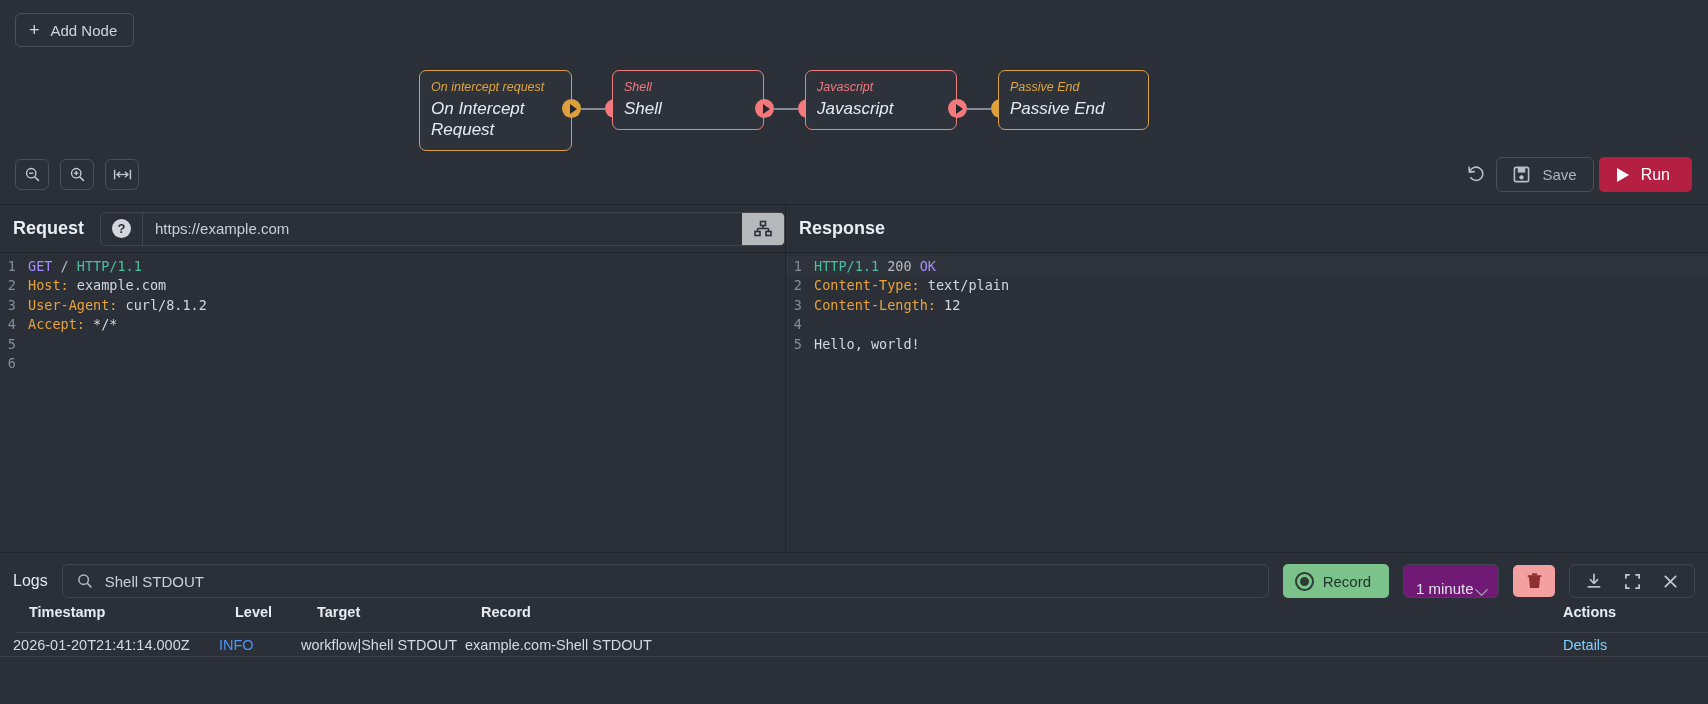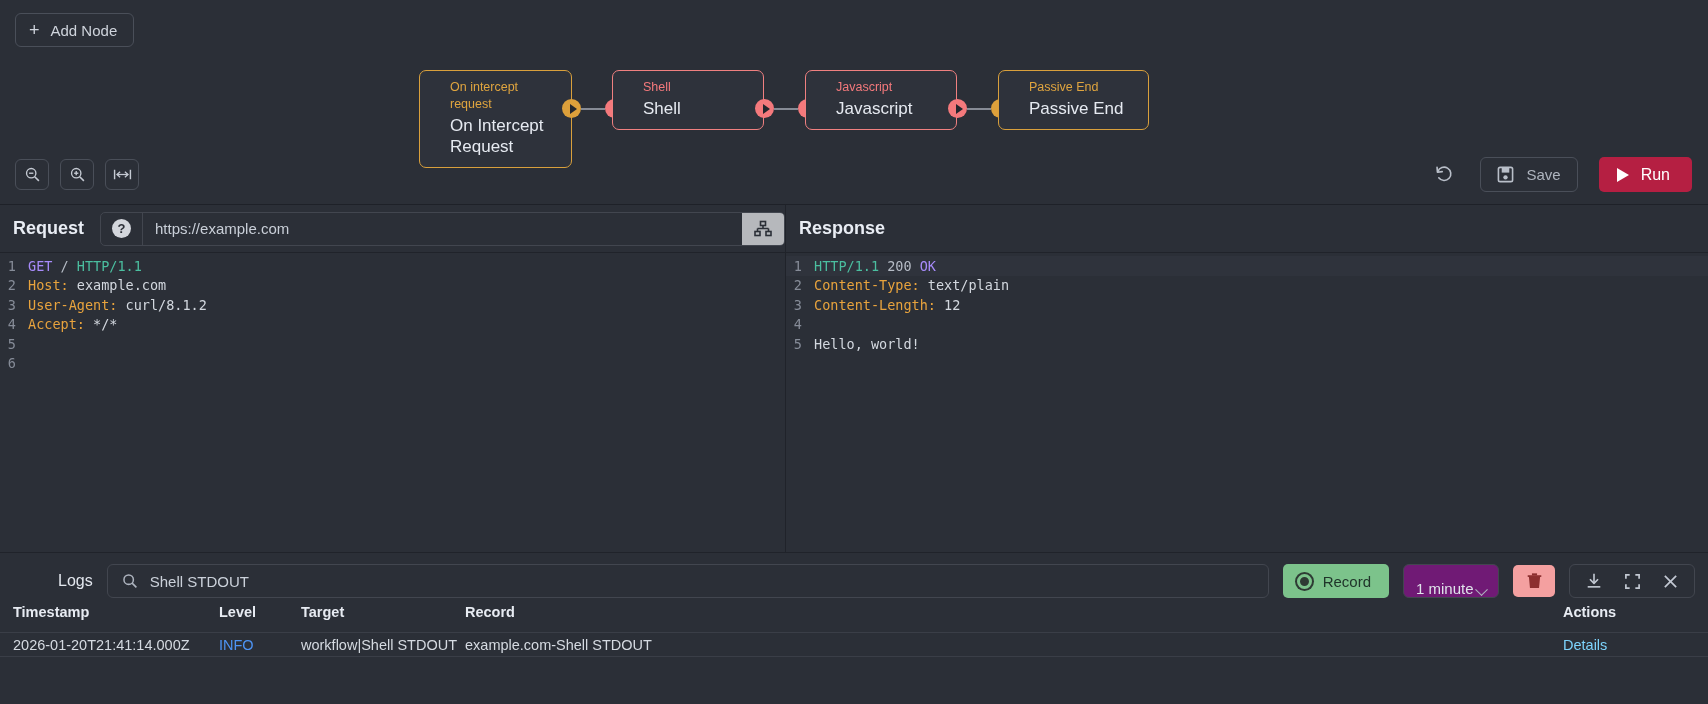--- a/index.html
+++ b/index.html
@@ -26,22 +26,22 @@
     display: flex; align-items: center; gap: 11px;
     background: #2b2f37; border: 1px solid #4a4f59; border-radius: 6px;
     color: #cfd4dc; font-size: 15px; cursor: pointer;
   }
   .plus-ico { font-size: 18px; line-height: 1; color: #cfd4dc; display:block; }
 
   .flow { position: absolute; left: 0; top: 70px; width: 100%; height: 95px; }
   .node {
     position: absolute; top: 0;
     background: #2e323b; border-radius: 7px;
-    padding: 8px 12px 10px 30px;
-    display: flex; flex-direction: column; gap: 2px;
+    padding: 8px 12px 10px 11px;
+    display: flex; flex-direction: column; gap: 2px; font-style: italic;
   }
   .node.amber { border: 1px solid #d9a03c; }
   .node.salmon { border: 1px solid #f08080; }
   .node-kind { font-size: 12.5px; line-height: 1.35; }
   .node.amber .node-kind { color: #e0a53f; }
   .node.salmon .node-kind { color: #f4797c; }
   .node-title { font-size: 17px; color: #e6eaf1; line-height: 1.25; }
 
   .n1 { left: 419px; width: 153px; }
   .n2 { left: 612px; width: 152px; }
@@ -65,21 +65,21 @@
   .link { position: absolute; top: 38px; height: 2px; background: #868b95; }
 
   .zoom-bar { position: absolute; left: 15px; bottom: 14px; display: flex; gap: 11px; }
   .icon-btn {
     width: 34px; height: 31px; background: #2b2f37;
     border: 1px solid #4a4f59; border-radius: 6px;
     display: flex; align-items: center; justify-content: center; cursor: pointer;
   }
   .canvas-actions {
     position: absolute; right: 16px; bottom: 12px;
-    display: flex; align-items: center; gap: 21px;
+    display: flex; align-items: center; gap: 5px;
   }
   .undo-btn {
     width: 30px; height: 32px; background: transparent; border: none;
     display: flex; align-items: center; justify-content: center; cursor: pointer;
   }
   .save-btn {
     height: 35px; padding: 0 16px; display: flex; align-items: center; gap: 12px;
     background: #2b2f37; border: 1px solid #4a4f59; border-radius: 6px;
     color: #aeb4be; font-size: 15px; cursor: pointer;
   }
@@ -136,21 +136,21 @@
   .t-method { color: #a78bfa; }
   .t-punct  { color: #b6bcc6; }
   .t-proto  { color: #4bbfa0; }
   .t-key    { color: #e8a33d; }
   .t-val    { color: #d3d8df; }
   .t-plain  { color: #d3d8df; }
 
   
   .logs { flex: 0 0 152px; background: #2b2f37; border-top: 1px solid #20232a; display: flex; flex-direction: column; }
   .logs-bar { height: 56px; display: flex; align-items: center; padding: 0 13px; gap: 14px; }
-  .logs-label { font-size: 16px; color: #e3e7ee; margin-left: 45px; }
+  .logs-label { font-size: 16px; color: #e3e7ee; }
   .log-search {
     flex: 1 1 auto; height: 34px; display: flex; align-items: center; gap: 12px;
     padding: 0 14px; background: #2b2f37; border: 1px solid #42464f; border-radius: 6px;
     min-width: 0;
   }
   .log-search input {
     background: transparent; border: none; outline: none; color: #cbd1da;
     font-size: 15px; font-family: "Liberation Sans", sans-serif; flex: 1 1 auto; min-width: 0;
   }
   .record-btn {
@@ -173,21 +173,21 @@
     display: flex; align-items: center; justify-content: center; cursor: pointer;
   }
   .tool-group {
     height: 34px; display: flex; align-items: center; gap: 6px; padding: 0 8px;
     background: #2b2f37; border: 1px solid #42464f; border-radius: 6px;
   }
   .tool-ico { width: 32px; height: 28px; display: flex; align-items: center; justify-content: center; cursor: pointer; }
 
   .log-table { flex: 1 1 auto; font-size: 14.5px; }
   .log-row { display: flex; align-items: center; height: 22px; padding: 0 13px; }
-  .log-head { color: #e7ebf2; font-weight: bold; border-bottom: 1px solid #3a3e47; padding-bottom: 17px; height: 24px; }
+  .log-head { color: #e7ebf2; font-weight: bold; border-bottom: 1px solid #3a3e47; padding-bottom: 17px; height: 24px; margin-left: 16px; }
   .log-data { color: #d5dae1; border-bottom: 1px solid #3a3e47; height: 24px; }
   .c-ts { width: 206px; flex: 0 0 206px; }
   .c-lv { width: 82px; flex: 0 0 82px; }
   .c-tg { width: 164px; flex: 0 0 164px; }
   .c-msg { flex: 1 1 auto; }
   .c-ac { width: 132px; flex: 0 0 132px; }
   .lvl-info { color: #4d94f5; }
   .details-link { color: #7dd3fc; cursor: pointer; }
 </style>
 </head>

